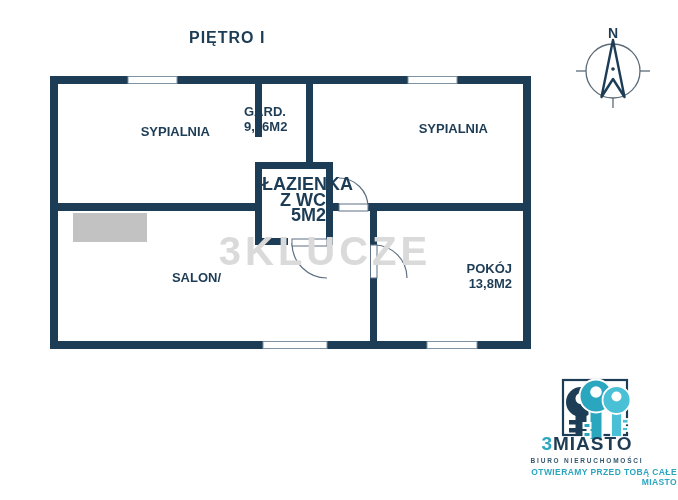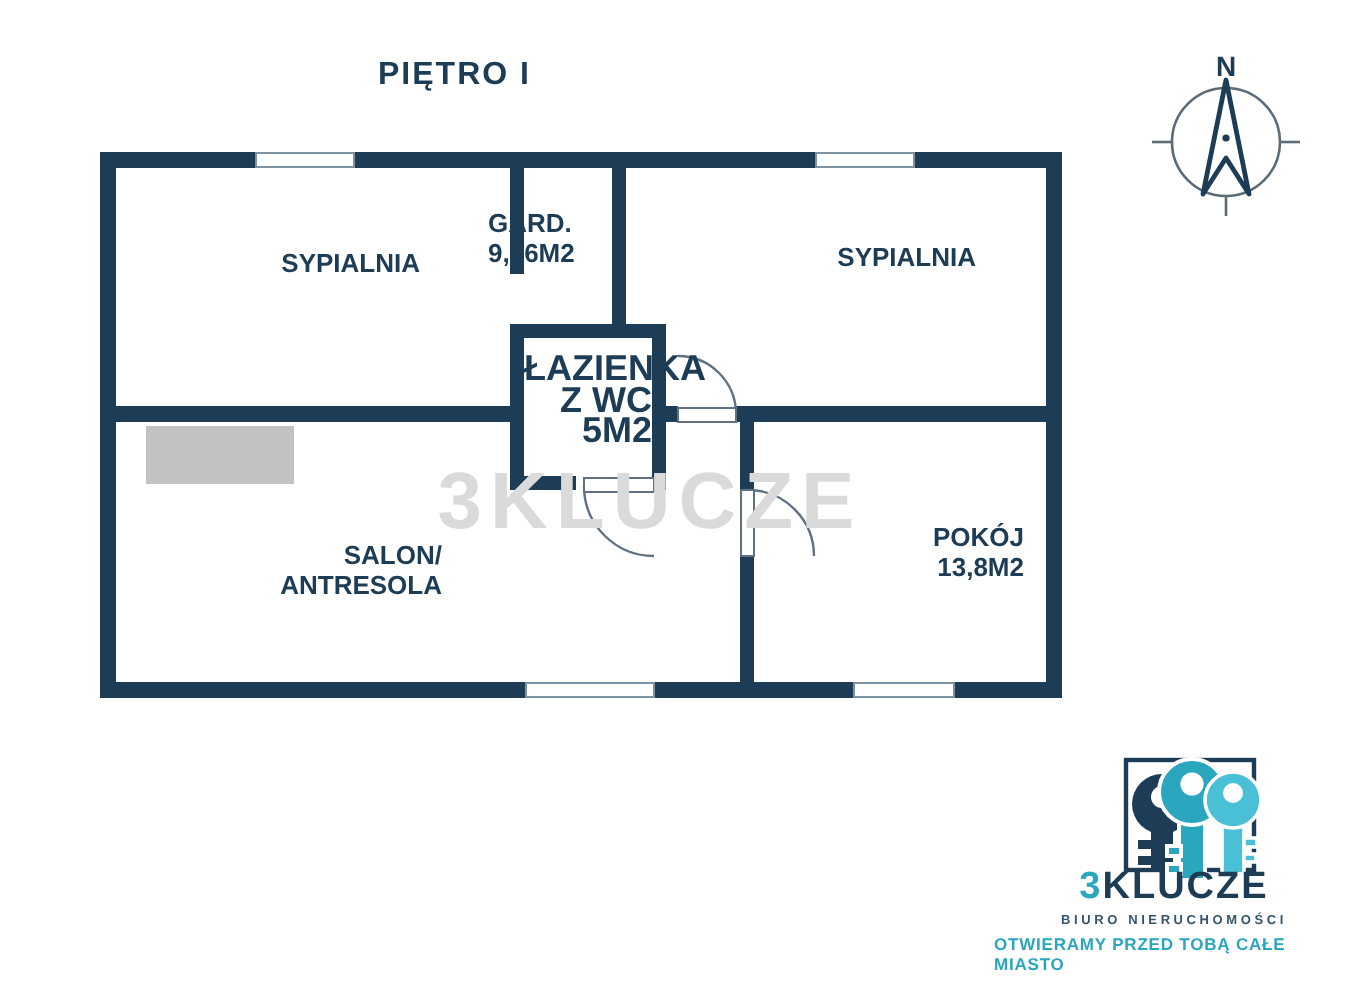--- a/index.html
+++ b/index.html
@@ -28,21 +28,21 @@
   #logo-word{
     position:absolute;left:527px;top:433px;width:120px;text-align:center;
     font-size:19px;font-weight:700;letter-spacing:1px;color:#1d3c55;
   }
   #logo-word .accent{color:#2ba6bf;}
   #logo-subtitle{
     position:absolute;left:522px;top:457px;width:130px;text-align:center;
     font-size:6.5px;font-weight:700;letter-spacing:1.8px;color:#34576e;
   }
   #logo-tagline{
-    position:absolute;left:497px;top:467px;width:180px;text-align:left;
+    position:absolute;left:497px;top:467px;width:180px;text-align:right;
     font-size:8.5px;font-weight:700;letter-spacing:0.4px;color:#2ba6bf;
   }
 </style>
 </head>
 <body>
 
 <div id="stage">
 
   <svg id="plan-svg" width="678" height="500" viewBox="0 0 678 500">
 
@@ -139,27 +139,26 @@
   </div>
 
   <div class="lbl" style="left:262px;top:177px;width:64px;font-size:18px;line-height:15.5px;">
     <div>ŁAZIENKA</div>
     <div>Z WC</div>
     <div>5M2</div>
   </div>
 
   <div class="lbl" style="left:101px;top:260px;width:120px;margin-top:10px;">
     <div>SALON/</div>
-    <div>ANTRESOLA</div>
   </div>
 
   <div class="lbl" style="left:392px;top:261px;width:120px;">
     <div>POKÓJ</div>
     <div>13,8M2</div>
   </div>
 
   <div id="logo-word">
-    <span class="accent">3</span><span>KLUCZE</span>
+    <span class="accent">3</span><span>MIASTO</span>
   </div>
   <div id="logo-subtitle">BIURO NIERUCHOMOŚCI</div>
   <div id="logo-tagline">OTWIERAMY PRZED TOBĄ CAŁE MIASTO</div>
 
 </div>
 
 </body></html>

